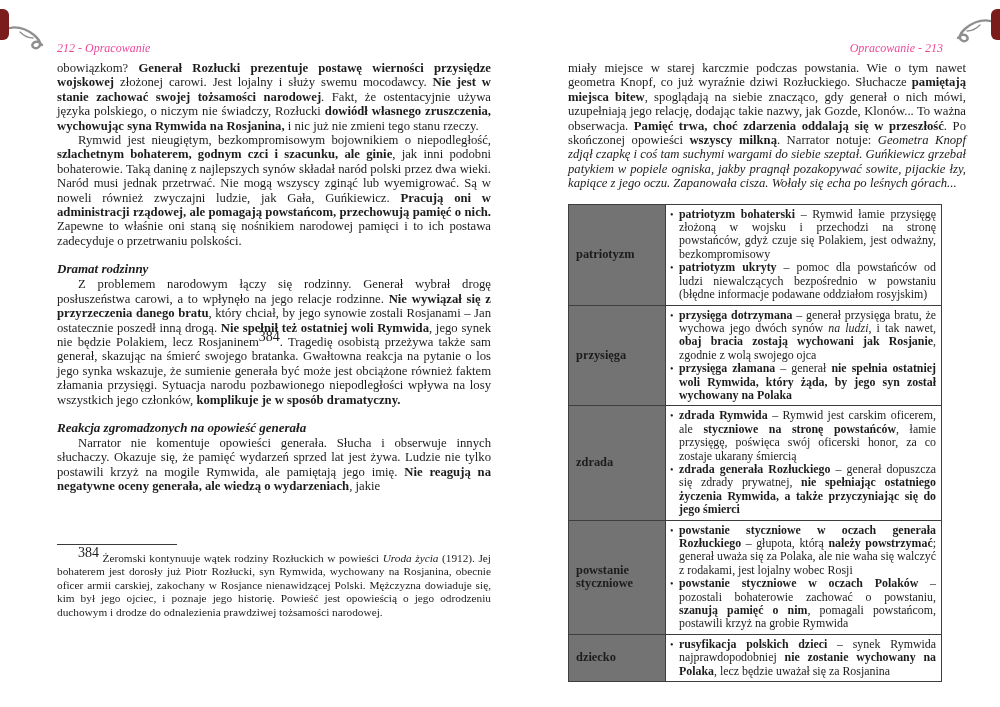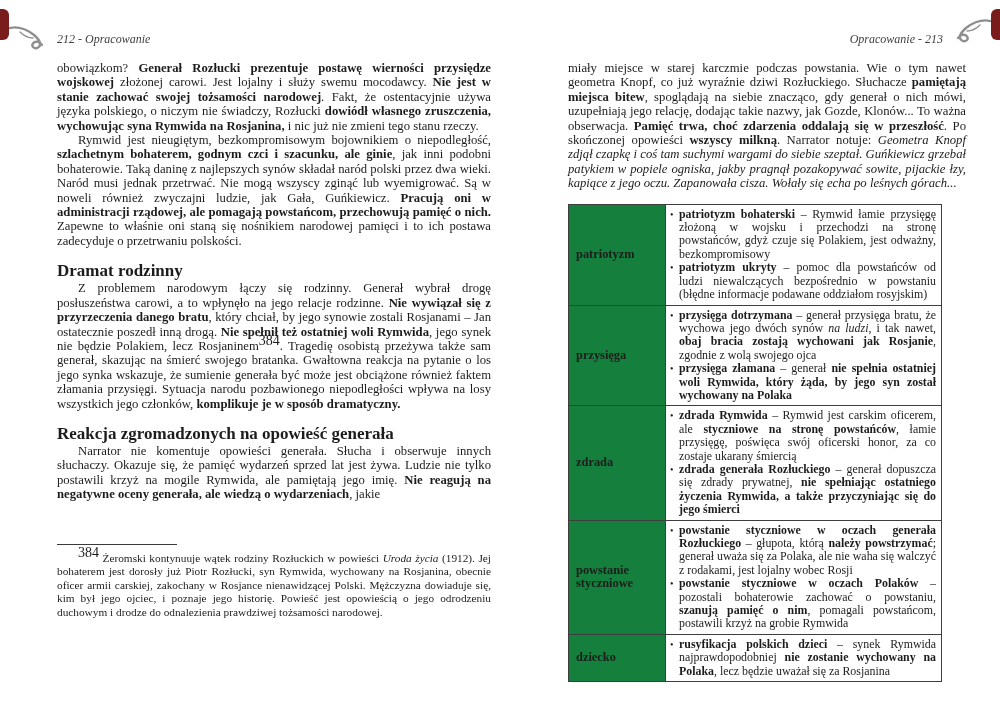--- a/index.html
+++ b/index.html
@@ -10,49 +10,49 @@
   .page.right{left:500px;}
 
   .corner-tab{position:absolute;top:9px;width:9px;height:31px;background:#7a1c1c;z-index:3;}
   .corner-tab.left{left:0;border-radius:0 6px 6px 0;}
   .corner-tab.right{right:0;border-radius:6px 0 0 6px;}
 
   .flourish{position:absolute;}
   .fl-left{left:0;top:24px;}
   .fl-right{right:0;top:17px;transform:scaleX(-1);}
 
-  .running-head{position:absolute;top:32px;font-style:italic;font-size:12px;color:#404040;}
+  .running-head{position:absolute;top:41px;font-style:italic;font-size:12px;color:#ec4899;}
   .rh-left{left:57px;}
   .rh-right{right:57px;}
 
   .textblock{position:absolute;top:61px;}
   .tb-left{left:57px;width:434px;}
   .tb-right{left:68px;width:398px;}
 
   .body-p{margin:0;text-align:justify;font-size:12.7px;line-height:14.4px;}
   .indent{text-indent:21px;}
-  .section-heading{margin:13px 0 0 0;font-size:17px;font-weight:bold;}
+  .section-heading{margin:13px 0 0 0;font-size:13px;font-style:italic;font-weight:bold;}
 
   sup{font-size:14px;line-height:0;vertical-align:super;}
   .b{font-weight:bold;}
   .i{font-style:italic;}
 
   .footnote-area{position:absolute;left:57px;top:544px;width:434px;}
   .footnote-rule{width:120px;border-top:1px solid #3a3a3a;margin-bottom:7px;}
   .footnote-text{margin:0;font-size:11.3px;line-height:13.4px;text-align:justify;text-indent:21px;}
 
   .motifs-heading-wrap{margin-top:11px;text-align:right;}
   .motifs-heading{margin:0;font-family:"Liberation Sans",sans-serif;font-size:16.5px;
                   font-weight:bold;letter-spacing:-0.2px;padding-right:20px;}
   .motifs-rule{margin-left:auto;width:90px;margin-right:-24px;border-top:1px solid #9a9a9a;margin-top:3px;}
 
   .motifs-table{margin-top:13px;border-collapse:collapse;width:374px;
                 font-size:11.9px;line-height:13.4px;border:1.5px solid #3e3e3e;}
   .motifs-table th,.motifs-table td{border:1px solid #3e3e3e;vertical-align:middle;}
-  .motifs-table th{width:86px;background:#15803d;font-weight:bold;font-size:12.4px;
+  .motifs-table th{width:86px;background:#737373;font-weight:bold;font-size:12.4px;
                    text-align:left;padding:4px 3px 4px 7px;line-height:13.5px;font-family:"Liberation Serif",serif;}
   .motifs-table td{padding:3px 5px 3px 4px;}
   .motifs-table ul{margin:0;padding:0;list-style:none;}
   .motifs-table li{position:relative;padding-left:9px;text-align:justify;}
   .motifs-table li::before{content:"\2022";position:absolute;left:0;top:0;font-size:10px;}
 </style>
 </head>
 <body>
 
 <div>

